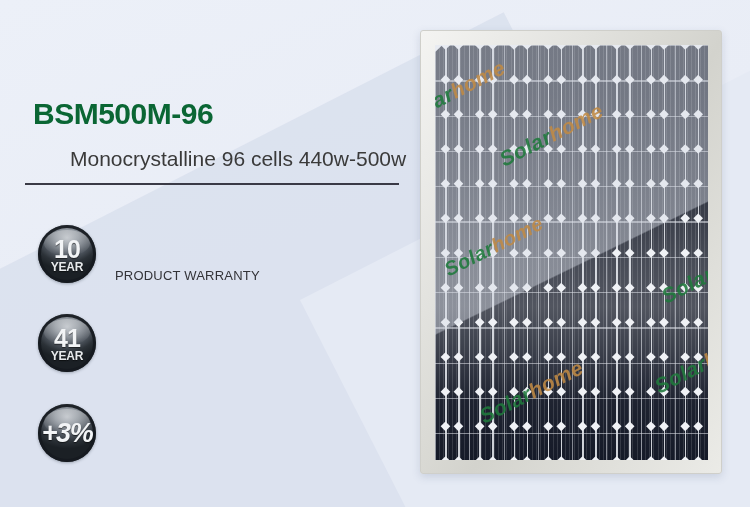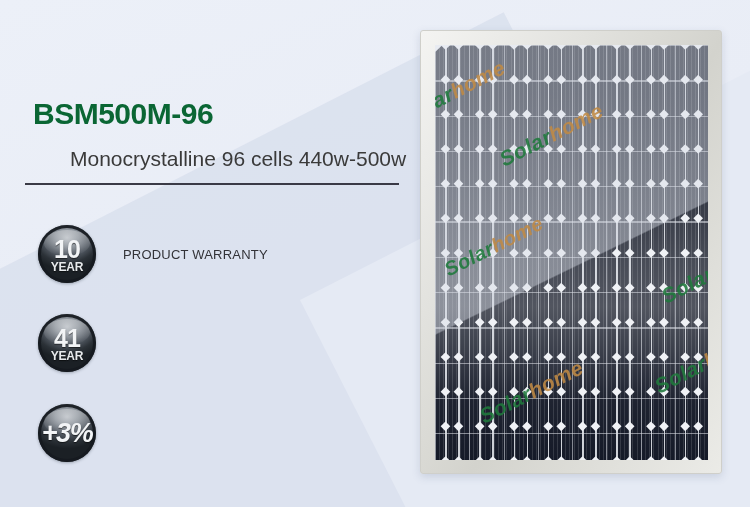--- a/index.html
+++ b/index.html
@@ -94,22 +94,21 @@
     width: 374px;
     height: 2px;
     background: #3a3a46;
   }
 
   
   .feature-row {
     position: absolute;
     left: 38px;
     display: flex;
-    align-items: center;
-    gap: 8px;
+    align-items: flex-end;
   }
   .feature-row.r1 { top: 225px; }
   .feature-row.r2 { top: 314px; }
   .feature-row.r3 { top: 404px; }
 
   .badge {
     position: relative;
     width: 58px;
     height: 58px;
     border-radius: 50%;

